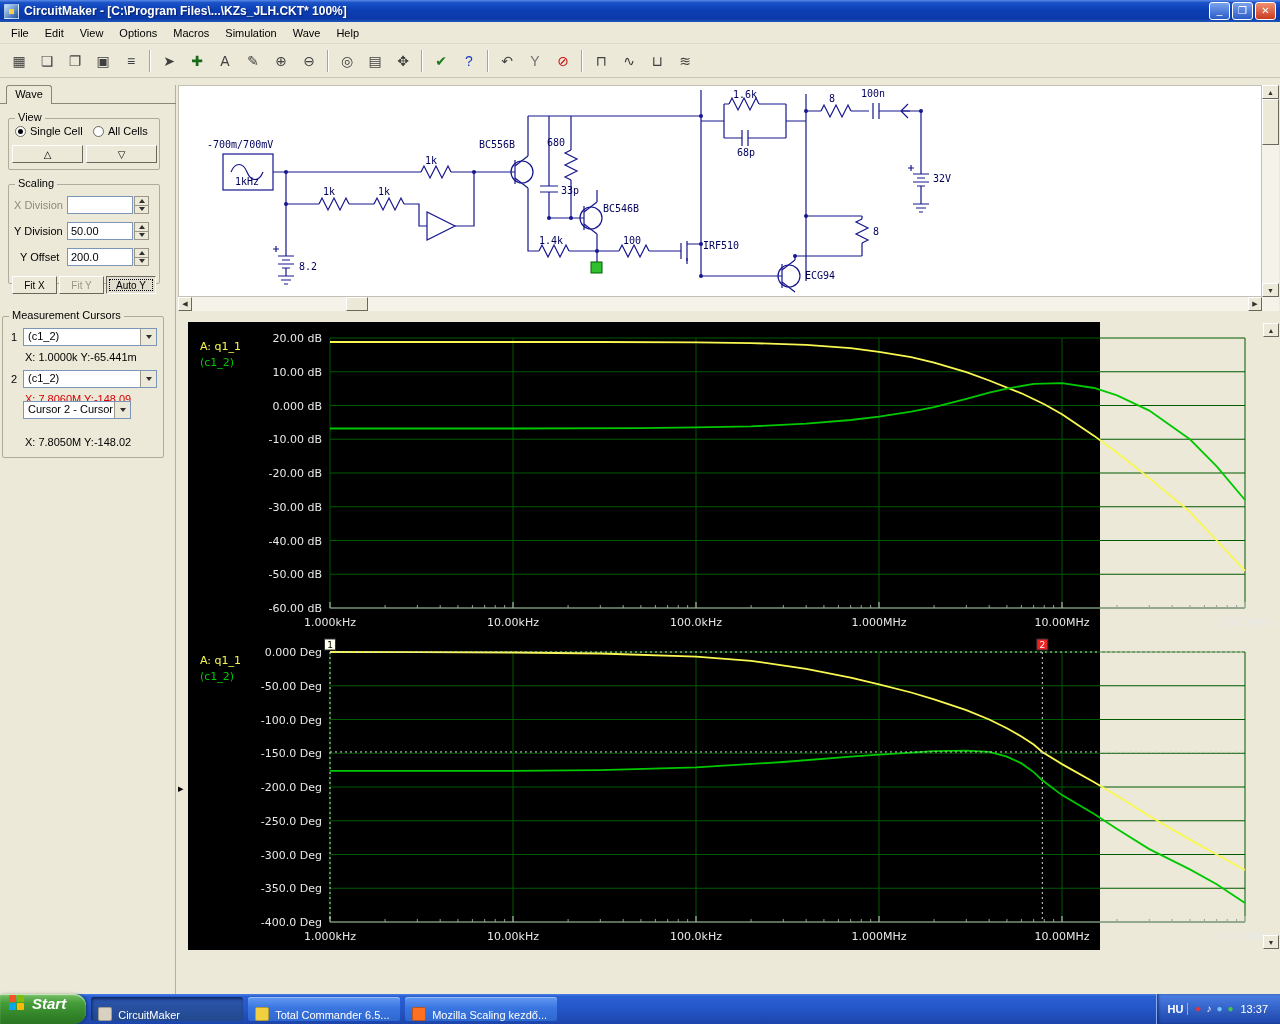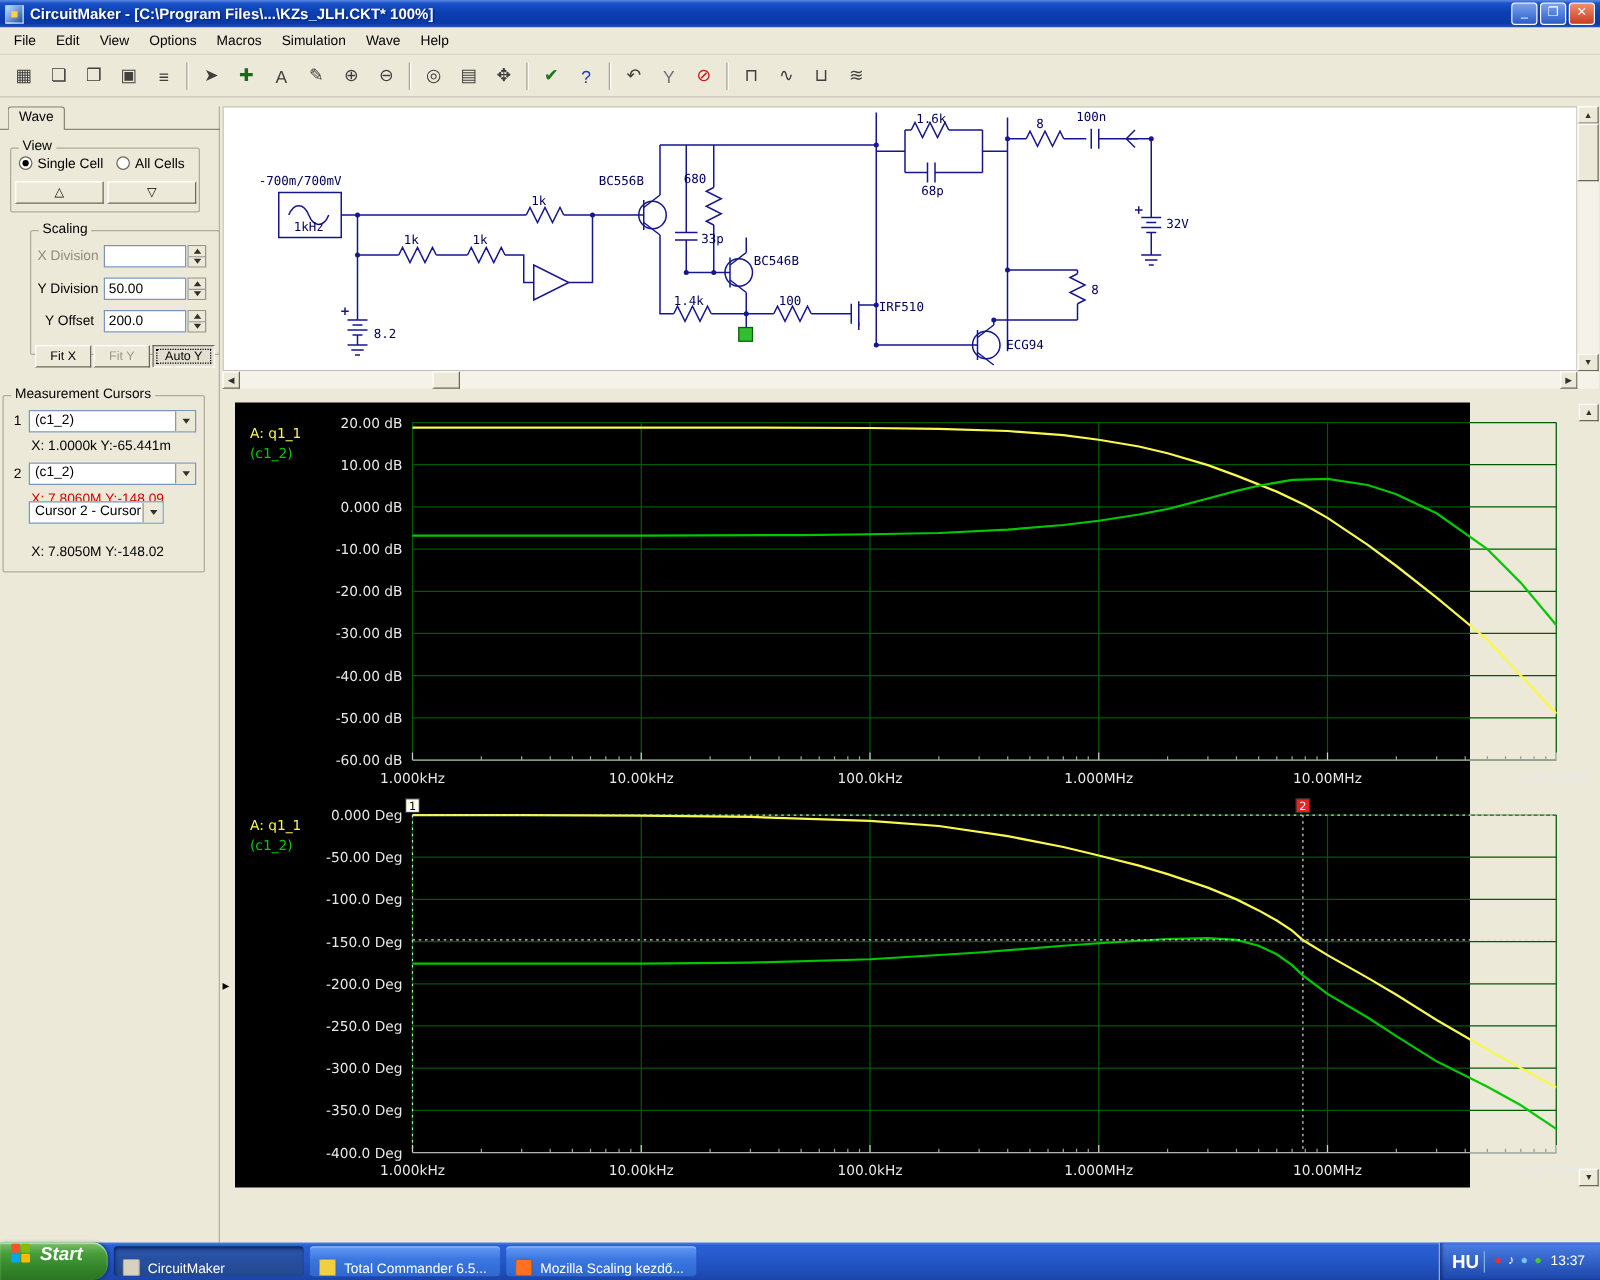--- a/index.html
+++ b/index.html
@@ -67,21 +67,21 @@
 
   
   .sb-btn{position:absolute;background:#ece9d8;border:1px solid;border-color:#fff #6a675c #6a675c #fff;
     display:flex;align-items:center;justify-content:center;font-size:7px;color:#303030}
   .sb-track{position:absolute;background:#f4f2e9}
   .sb-thumb{position:absolute;background:#ece9d8;border:1px solid;border-color:#fff #6a675c #6a675c #fff}
 
   
   .splitter{position:absolute;left:178px;top:322px;width:10px;height:628px;background:#ece9d8}
   .splitter-arrow{position:absolute;left:0;top:460px;font-size:11px;color:#000}
-  .plot{position:absolute;left:188px;top:322px;width:988px;height:628px;background:#000}
+  .plot{position:absolute;left:188px;top:322px;width:912px;height:628px;background:#000}
   .plot svg text{font-family:"DejaVu Sans","Liberation Sans",sans-serif}
   .plot-tabs{position:absolute;left:178px;top:950px;width:1102px;height:22px;background:#ece9d8;border-top:1px solid #8a8778}
   .ac-tab{position:absolute;left:8px;top:0;height:20px;padding:3px 16px 0 10px;background:#ece9d8;
     border-left:1px solid #8a8778;border-bottom:1px solid #8a8778}
   .ac-tab::after{content:"";position:absolute;right:2px;top:-2px;width:12px;height:24px;border-right:1px solid #8a8778;transform:skewX(25deg)}
 
   
   .taskbar{position:absolute;left:0;top:994px;width:1280px;height:30px;
     background:linear-gradient(180deg,#4b7fe4 0%,#2a5fd4 8%,#2456c8 50%,#1c45aa 100%);display:flex;align-items:center}
   .start-btn{height:30px;padding:0 20px 12px 9px;border-radius:0 12px 12px 0;color:#fff;font-weight:bold;font-style:italic;
@@ -93,21 +93,21 @@
   .flag i:nth-child(1){background:#f35325}.flag i:nth-child(2){background:#81bc06}
   .flag i:nth-child(3){background:#05a6f0}.flag i:nth-child(4){background:#ffba08}
   .task-btn{height:24px;width:152px;margin-left:5px;border-radius:3px;color:#fff;display:flex;align-items:flex-end;
     padding:0 7px;gap:6px;font-size:11px;white-space:nowrap;overflow:hidden;
     background:linear-gradient(#639af4,#3a76e0 45%,#2f67d0);box-shadow:inset 0 1px 0 #96bcf8}
   .task-btn.active{background:linear-gradient(#2c55ae,#22498e);box-shadow:inset 1px 2px 3px rgba(8,28,80,.8)}
   .task-icon{width:14px;height:14px;border-radius:2px;flex:none;border:1px solid rgba(0,0,0,.25)}
   .tray{margin-left:auto;height:30px;display:flex;align-items:center;gap:7px;color:#fff;padding:0 12px 0 10px;
     background:linear-gradient(180deg,#4b7fe4,#1c45aa);border-left:1px solid #86abef;box-shadow:inset 2px 0 2px rgba(10,30,90,.5)}
   .tray-icon{font-size:10px;line-height:1}
-  .lang{font-size:15px;font-weight:bold;padding-right:4px;border-right:1px solid #86abef}
+  .lang{font-size:11px;font-weight:bold;padding-right:4px;border-right:1px solid #86abef}
   .clock{font-size:11px}
 </style>
 </head>
 <body>
 
 <div id="screen">
 
   <div class="titlebar">
     <span class="app-icon"></span>
     <span class="title-text">CircuitMaker - [C:\Program Files\...\KZs_JLH.CKT* 100%]</span>
@@ -167,21 +167,21 @@
         <span class="glabel" style="left:6px;top:6px">
           <span class="radio checked"></span><span>Single Cell</span>
         </span>
         <span class="glabel" style="left:84px;top:6px">
           <span class="radio"></span><span>All Cells</span>
         </span>
         <button class="btn3d" style="left:3px;top:26px;width:71px;height:18px">△</button>
         <button class="btn3d" style="left:77px;top:26px;width:71px;height:18px">▽</button>
       </div>
 
-      <div class="group" style="left:24px;top:80px;width:152px;height:100px">
+      <div class="group" style="left:8px;top:80px;width:152px;height:100px">
         <span class="legend">Scaling</span>
         <span class="glabel gray" style="left:5px;top:14px">X Division</span>
         <input class="txt" style="left: 58px; top: 11px; width: 66px;" value="">
         <span class="spin" style="left:125px;top:11px">
             <span>
               <i class="tri-up"></i>
             </span>
             <span>
               <i class="tri-down"></i>
             </span>

